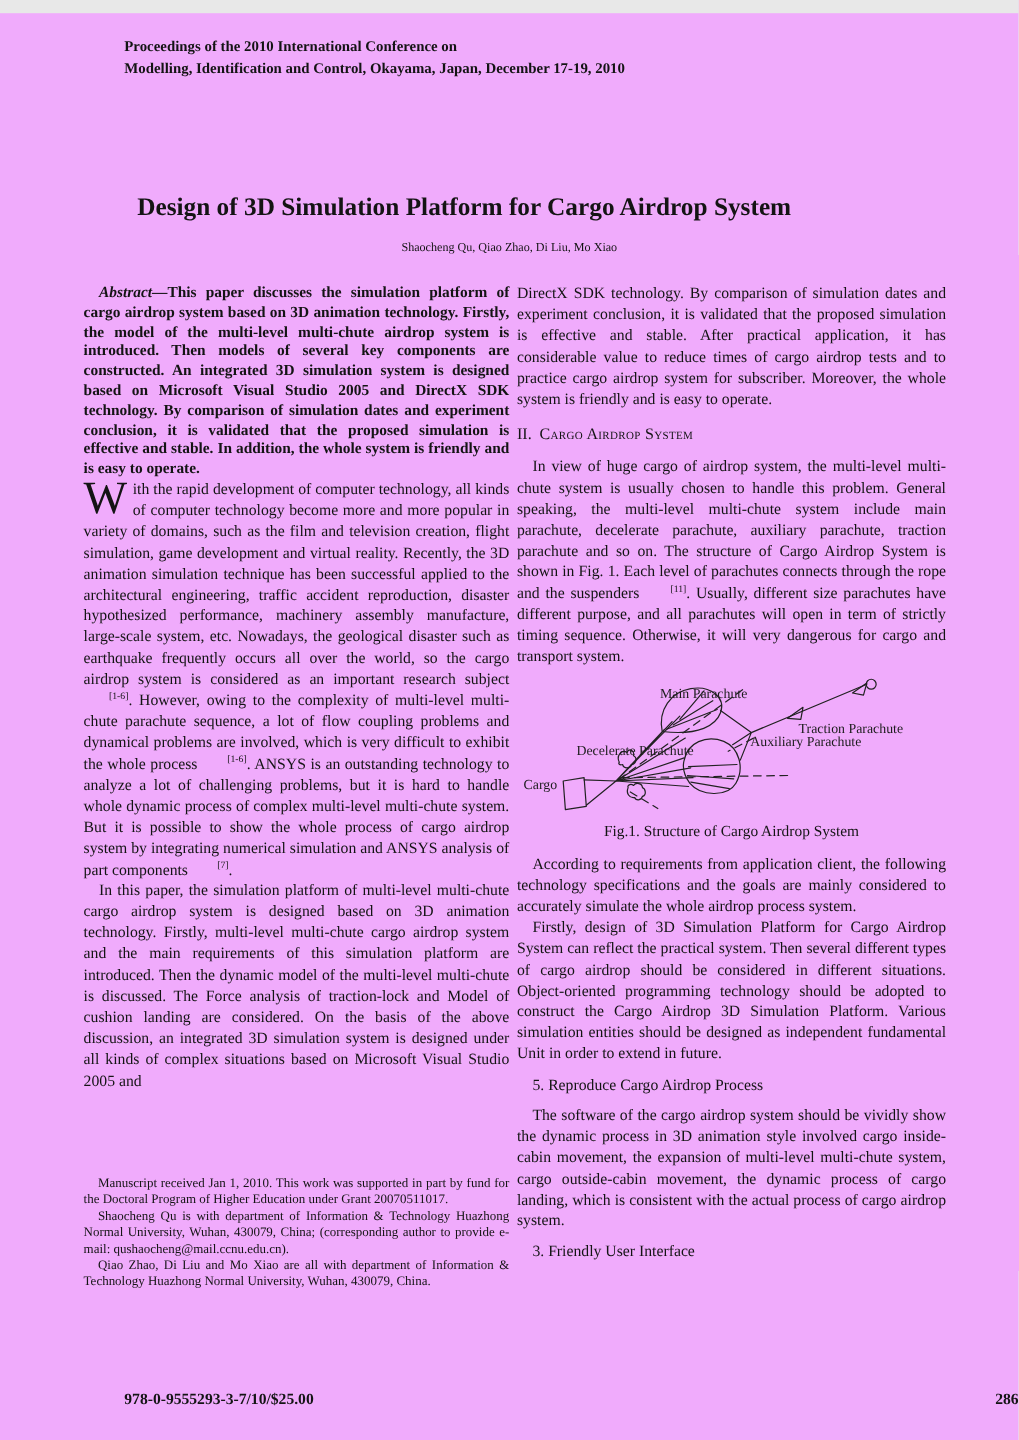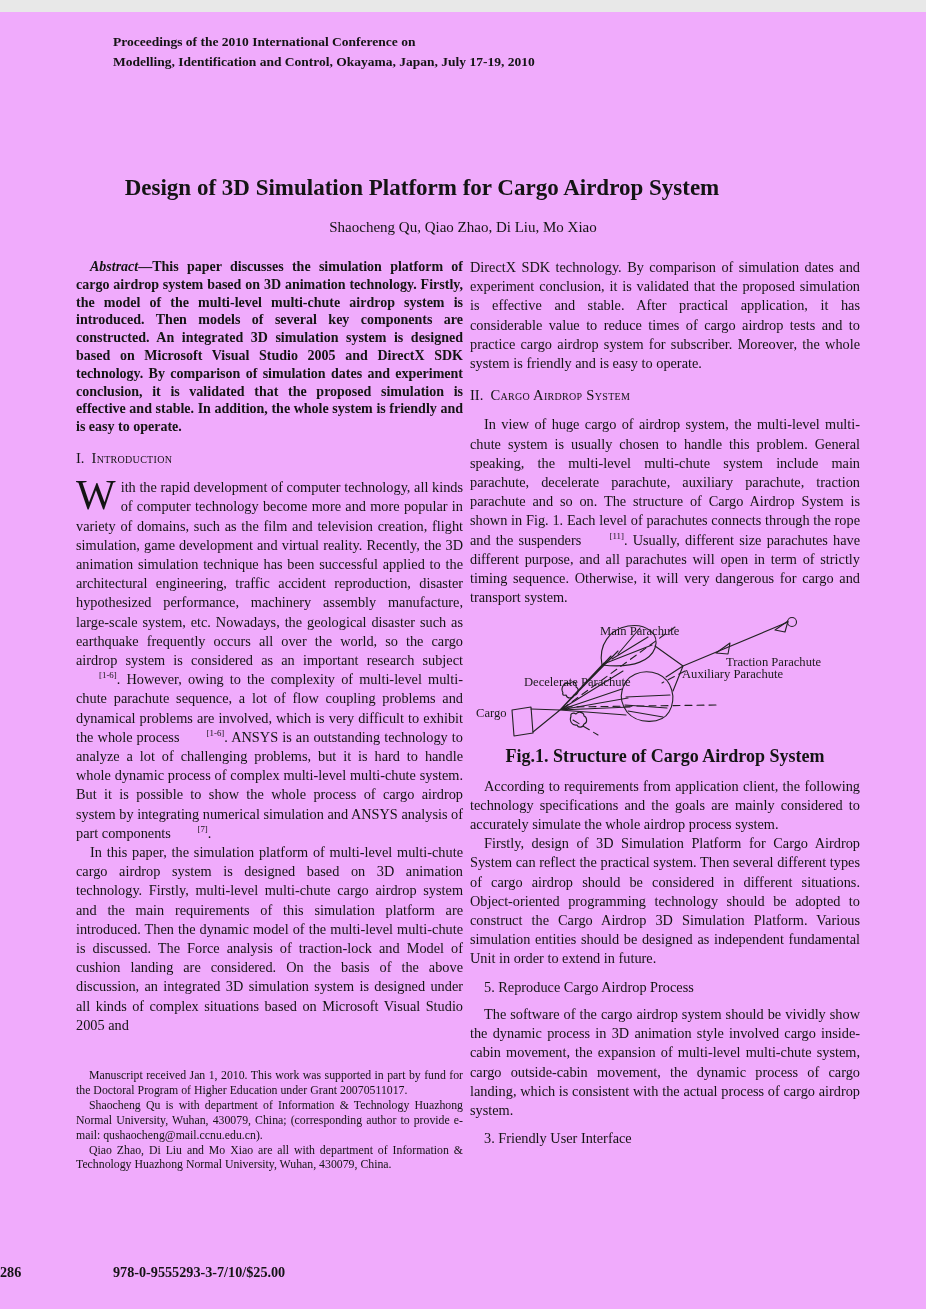--- a/index.html
+++ b/index.html
@@ -3,62 +3,61 @@
 <meta charset="utf-8">
 <style>
   html,body{margin:0;padding:0;background:#e8e8e8;}
   .page{
     position:relative;width:926px;height:1309px;background:#f0abfc;
     font-family:"Liberation Serif","DejaVu Serif",serif;color:#141414;
     overflow:hidden;margin:12px auto;
   }
   .hdr{position:absolute;left:113px;top:20px;font-weight:bold;font-size:13.5px;line-height:19.5px;}
   .paper-title{position:absolute;left:0;top:163px;width:844px;text-align:center;font-weight:bold;font-size:23px;}
-  .authors{position:absolute;left:0;top:207px;width:926px;text-align:center;font-size:15px;}
+  .authors{position:absolute;left:0;top:207px;width:926px;text-align:center;font-size:11px;}
   .col{position:absolute;top:246px;font-size:14.3px;line-height:19.2px;text-align:justify;}
   .col-left{left:76px;width:387px;}
   .col-right{left:470px;width:390px;}
   p{margin:0;}
   .abstract{font-weight:bold;font-size:14px;line-height:17.8px;text-indent:14px;}
   .abstract i{font-style:italic;}
   .sec-head{font-size:14.6px;margin:13px 0 10px 0;text-indent:0;}
   .sec-head .sc{font-variant:small-caps;letter-spacing:0.3px;margin-left:7px;}
   .indent{text-indent:14px;}
   .noindent{text-indent:0;}
   .dropcap{float:left;font-size:42px;line-height:33px;padding:1px 5px 0 0;}
   sup{font-size:0.62em;line-height:0;vertical-align:super;padding-left:23px;}
   .subhead{text-indent:14px;margin:9px 0 8px 0;text-align:left;}
   .figure{margin:6px 0 10px 0;text-align:center;text-indent:0;}
   .figure svg{display:block;}
-  .fig-caption{font-size:18px;text-align:center;margin-top:2px;font-weight:bold;}
+  .fig-caption{font-size:14px;text-align:center;margin-top:2px;}
   .footnote{position:absolute;left:76px;top:1056px;width:387px;font-size:11.8px;line-height:14.9px;text-align:justify;}
   .footnote p{text-indent:13px;}
   .foot-isbn{position:absolute;left:113px;top:1252px;font-weight:bold;font-size:14.2px;}
-  .foot-page{position:absolute;left:0;top:1252px;width:926px;text-align:left;font-weight:bold;font-size:14.2px;}
+  .foot-page{position:absolute;left:0;top:1252px;width:926px;text-align:right;font-weight:bold;font-size:14.2px;}
   .fig-label{font-size:12.6px;font-family:"Liberation Serif","DejaVu Serif",serif;fill:#1c1c1c;}
   .stroke{fill:none;stroke:#222;stroke-width:1.1;stroke-linecap:round;stroke-linejoin:round;}
   .dashed{stroke-dasharray:7,5;}
 </style>
 </head>
 <body>
 
 <div class="page">
 
   <div class="hdr">
     <div>Proceedings of the 2010 International Conference on</div>
-    <div>Modelling, Identification and Control, Okayama, Japan, July 17-19, 2010</div>
+    <div>Modelling, Identification and Control, Okayama, Japan, December 17-19, 2010</div>
   </div>
 
   <div class="paper-title">Design of 3D Simulation Platform for Cargo Airdrop System</div>
   <div class="authors">Shaocheng Qu, Qiao Zhao, Di Liu, Mo Xiao</div>
 
   <div class="col col-left">
     <p class="abstract"><i>Abstract</i><span>—This paper discusses the simulation platform of cargo airdrop system based on 3D animation technology. Firstly, the model of the multi-level multi-chute airdrop system is introduced. Then models of several key components are constructed. An integrated 3D simulation system is designed based on Microsoft Visual Studio 2005 and DirectX SDK technology. By comparison of simulation dates and experiment conclusion, it is validated that the proposed simulation is effective and stable. In addition, the whole system is friendly and is easy to operate.</span></p>
 
-    <p class="sec-head"><span>I.</span><span class="sc">Introduction</span></p>
 
     <p class="noindent"><span class="dropcap">W</span><span><span>ith the rapid development of computer technology, all kinds of computer technology become more and more popular in variety of domains, such as the film and television creation, flight simulation, game development and virtual reality. Recently, the 3D animation simulation technique has been successful applied to the architectural engineering, traffic accident reproduction, disaster hypothesized performance, machinery assembly manufacture, large-scale system, etc. Nowadays, the geological disaster such as earthquake frequently occurs all over the world, so the cargo airdrop system is considered as an important research subject </span><sup>[1-6]</sup><span>. However, owing to the complexity of multi-level multi-chute parachute sequence, a lot of flow coupling problems and dynamical problems are involved, which is very difficult to exhibit the whole process </span><sup>[1-6]</sup><span>. ANSYS is an outstanding technology to analyze a lot of challenging problems, but it is hard to handle whole dynamic process of complex multi-level multi-chute system. But it is possible to show the whole process of cargo airdrop system by integrating numerical simulation and ANSYS analysis of part components </span><sup>[7]</sup><span>.</span></span></p>
 
     <p class="indent">In this paper, the simulation platform of multi-level multi-chute cargo airdrop system is designed based on 3D animation technology. Firstly, multi-level multi-chute cargo airdrop system and the main requirements of this simulation platform are introduced. Then the dynamic model of the multi-level multi-chute is discussed. The Force analysis of traction-lock and Model of cushion landing are considered. On the basis of the above discussion, an integrated 3D simulation system is designed under all kinds of complex situations based on Microsoft Visual Studio 2005 and</p>
   </div>
 
   <div class="col col-right">
     <p class="noindent">DirectX SDK technology. By comparison of simulation dates and experiment conclusion, it is validated that the proposed simulation is effective and stable. After practical application, it has considerable value to reduce times of cargo airdrop tests and to practice cargo airdrop system for subscriber. Moreover, the whole system is friendly and is easy to operate.</p>
 
     <p class="sec-head"><span>II.</span><span class="sc">Cargo Airdrop System</span></p>

